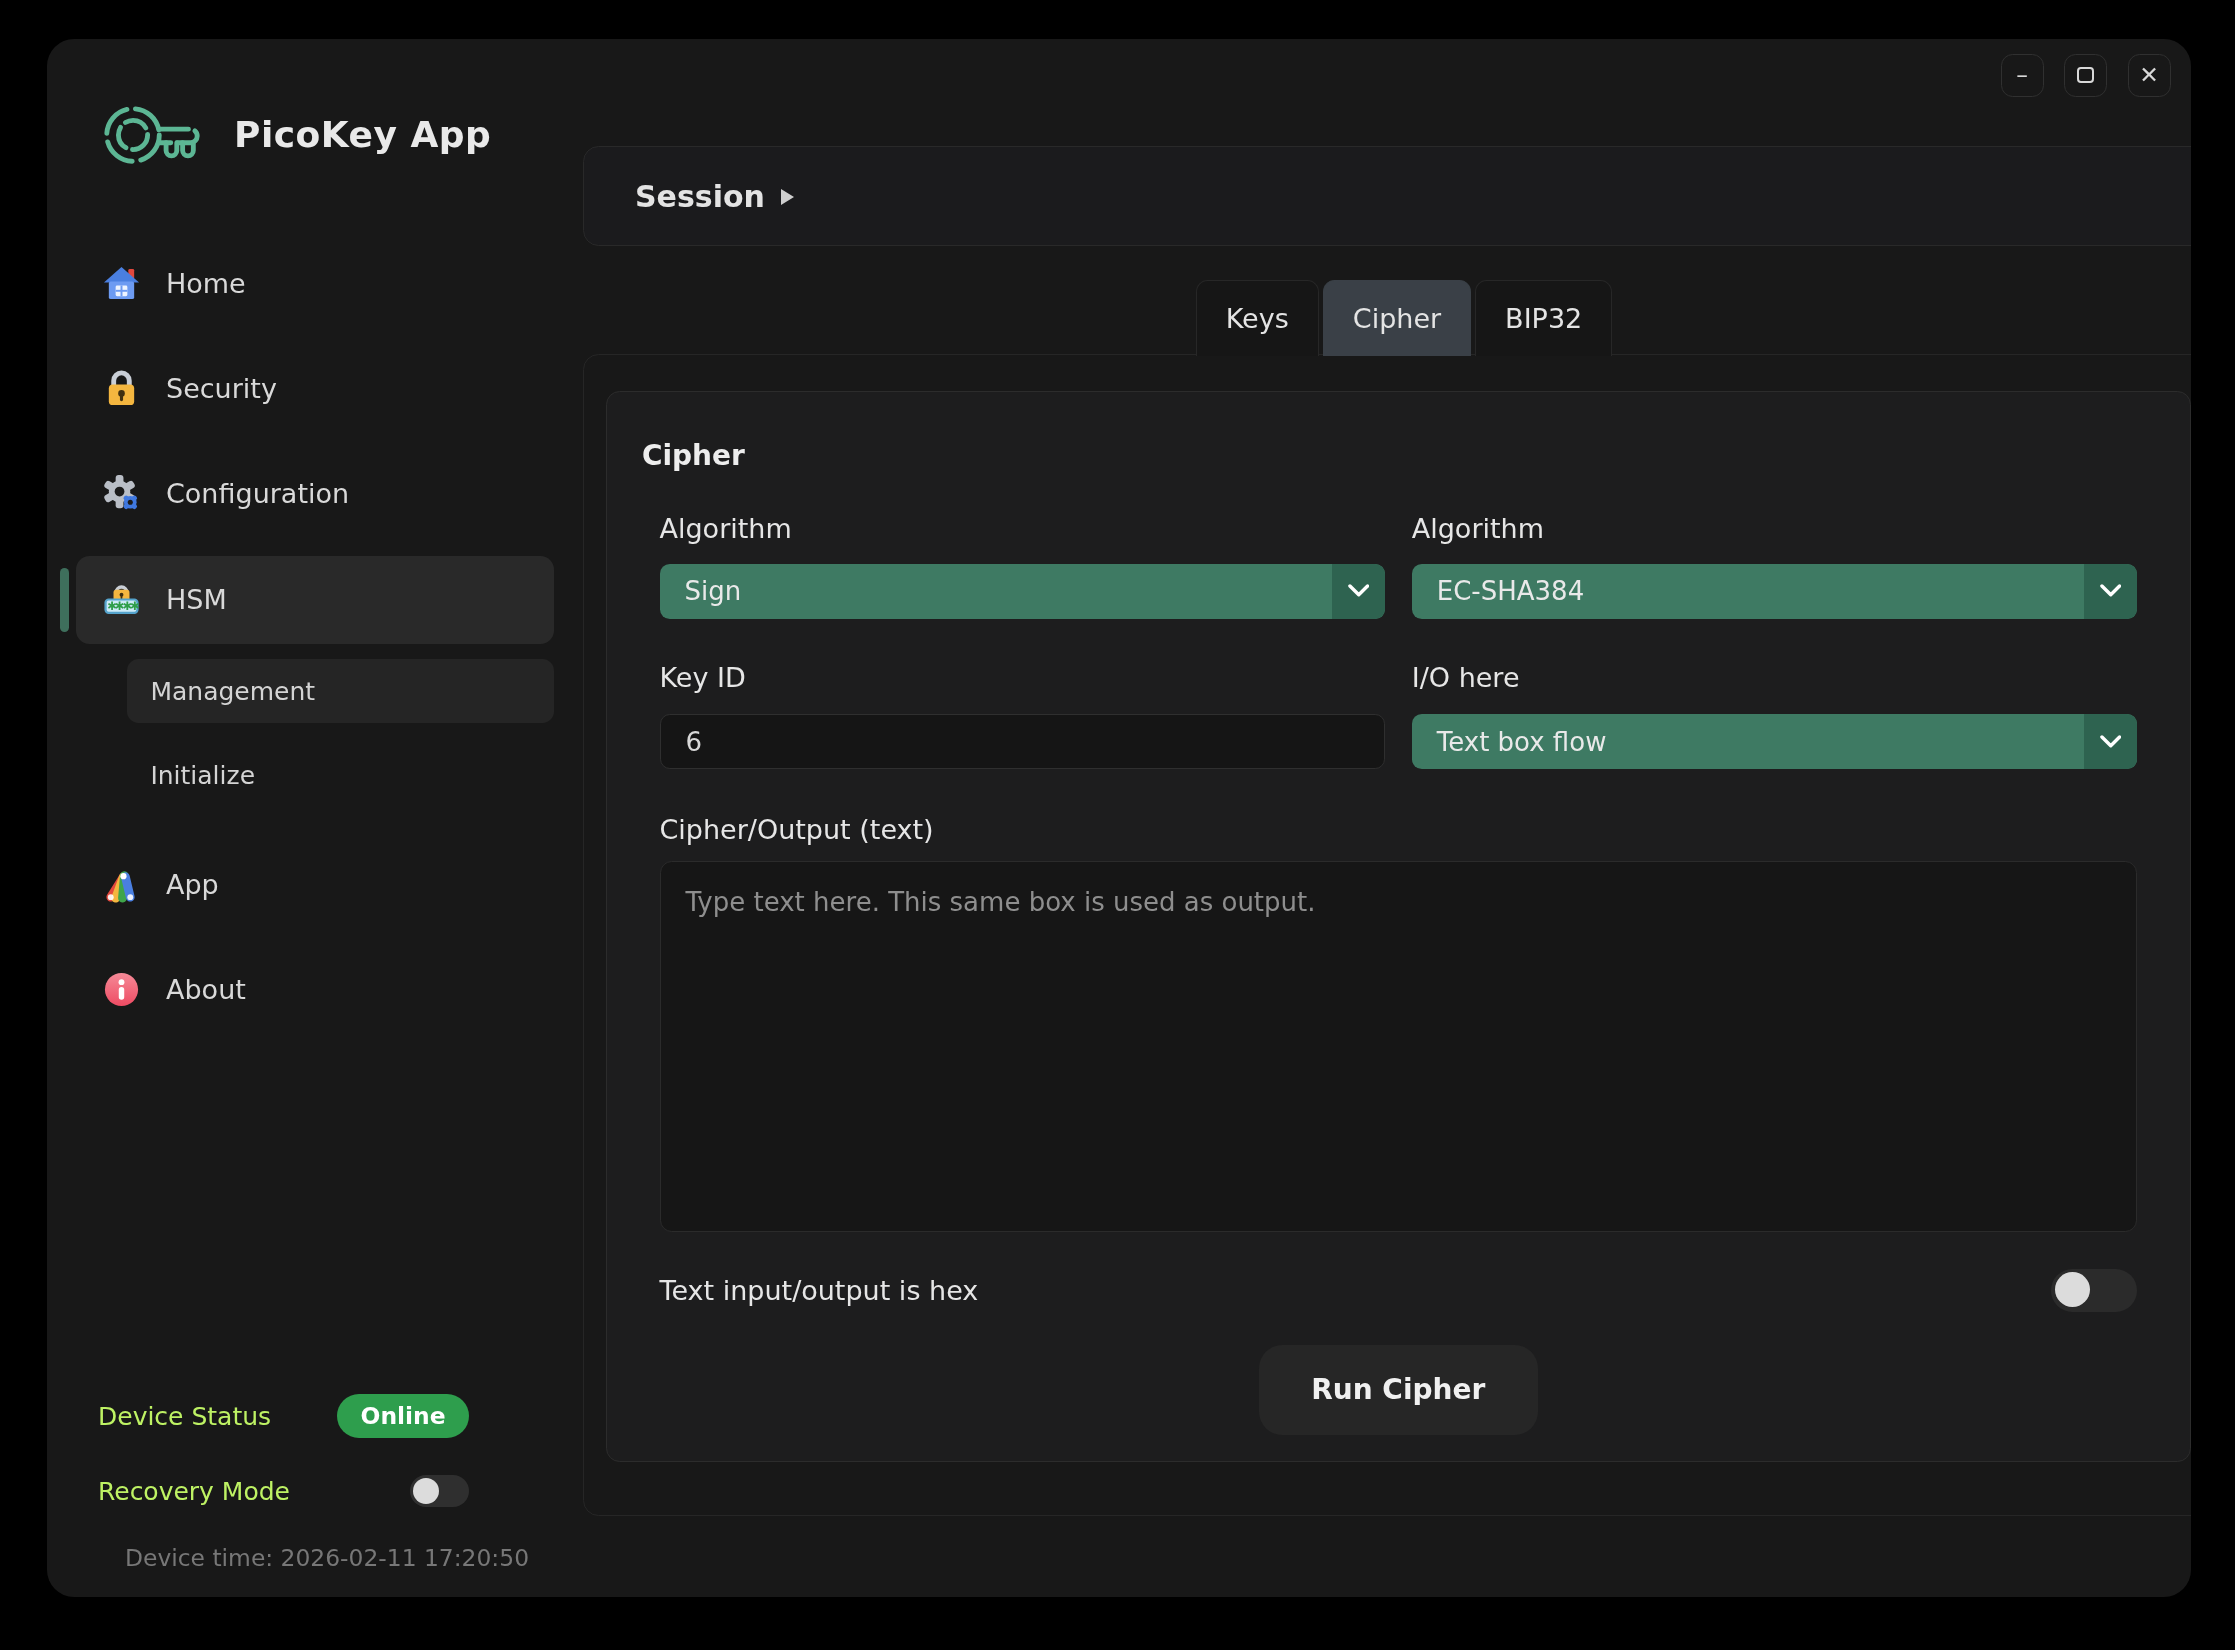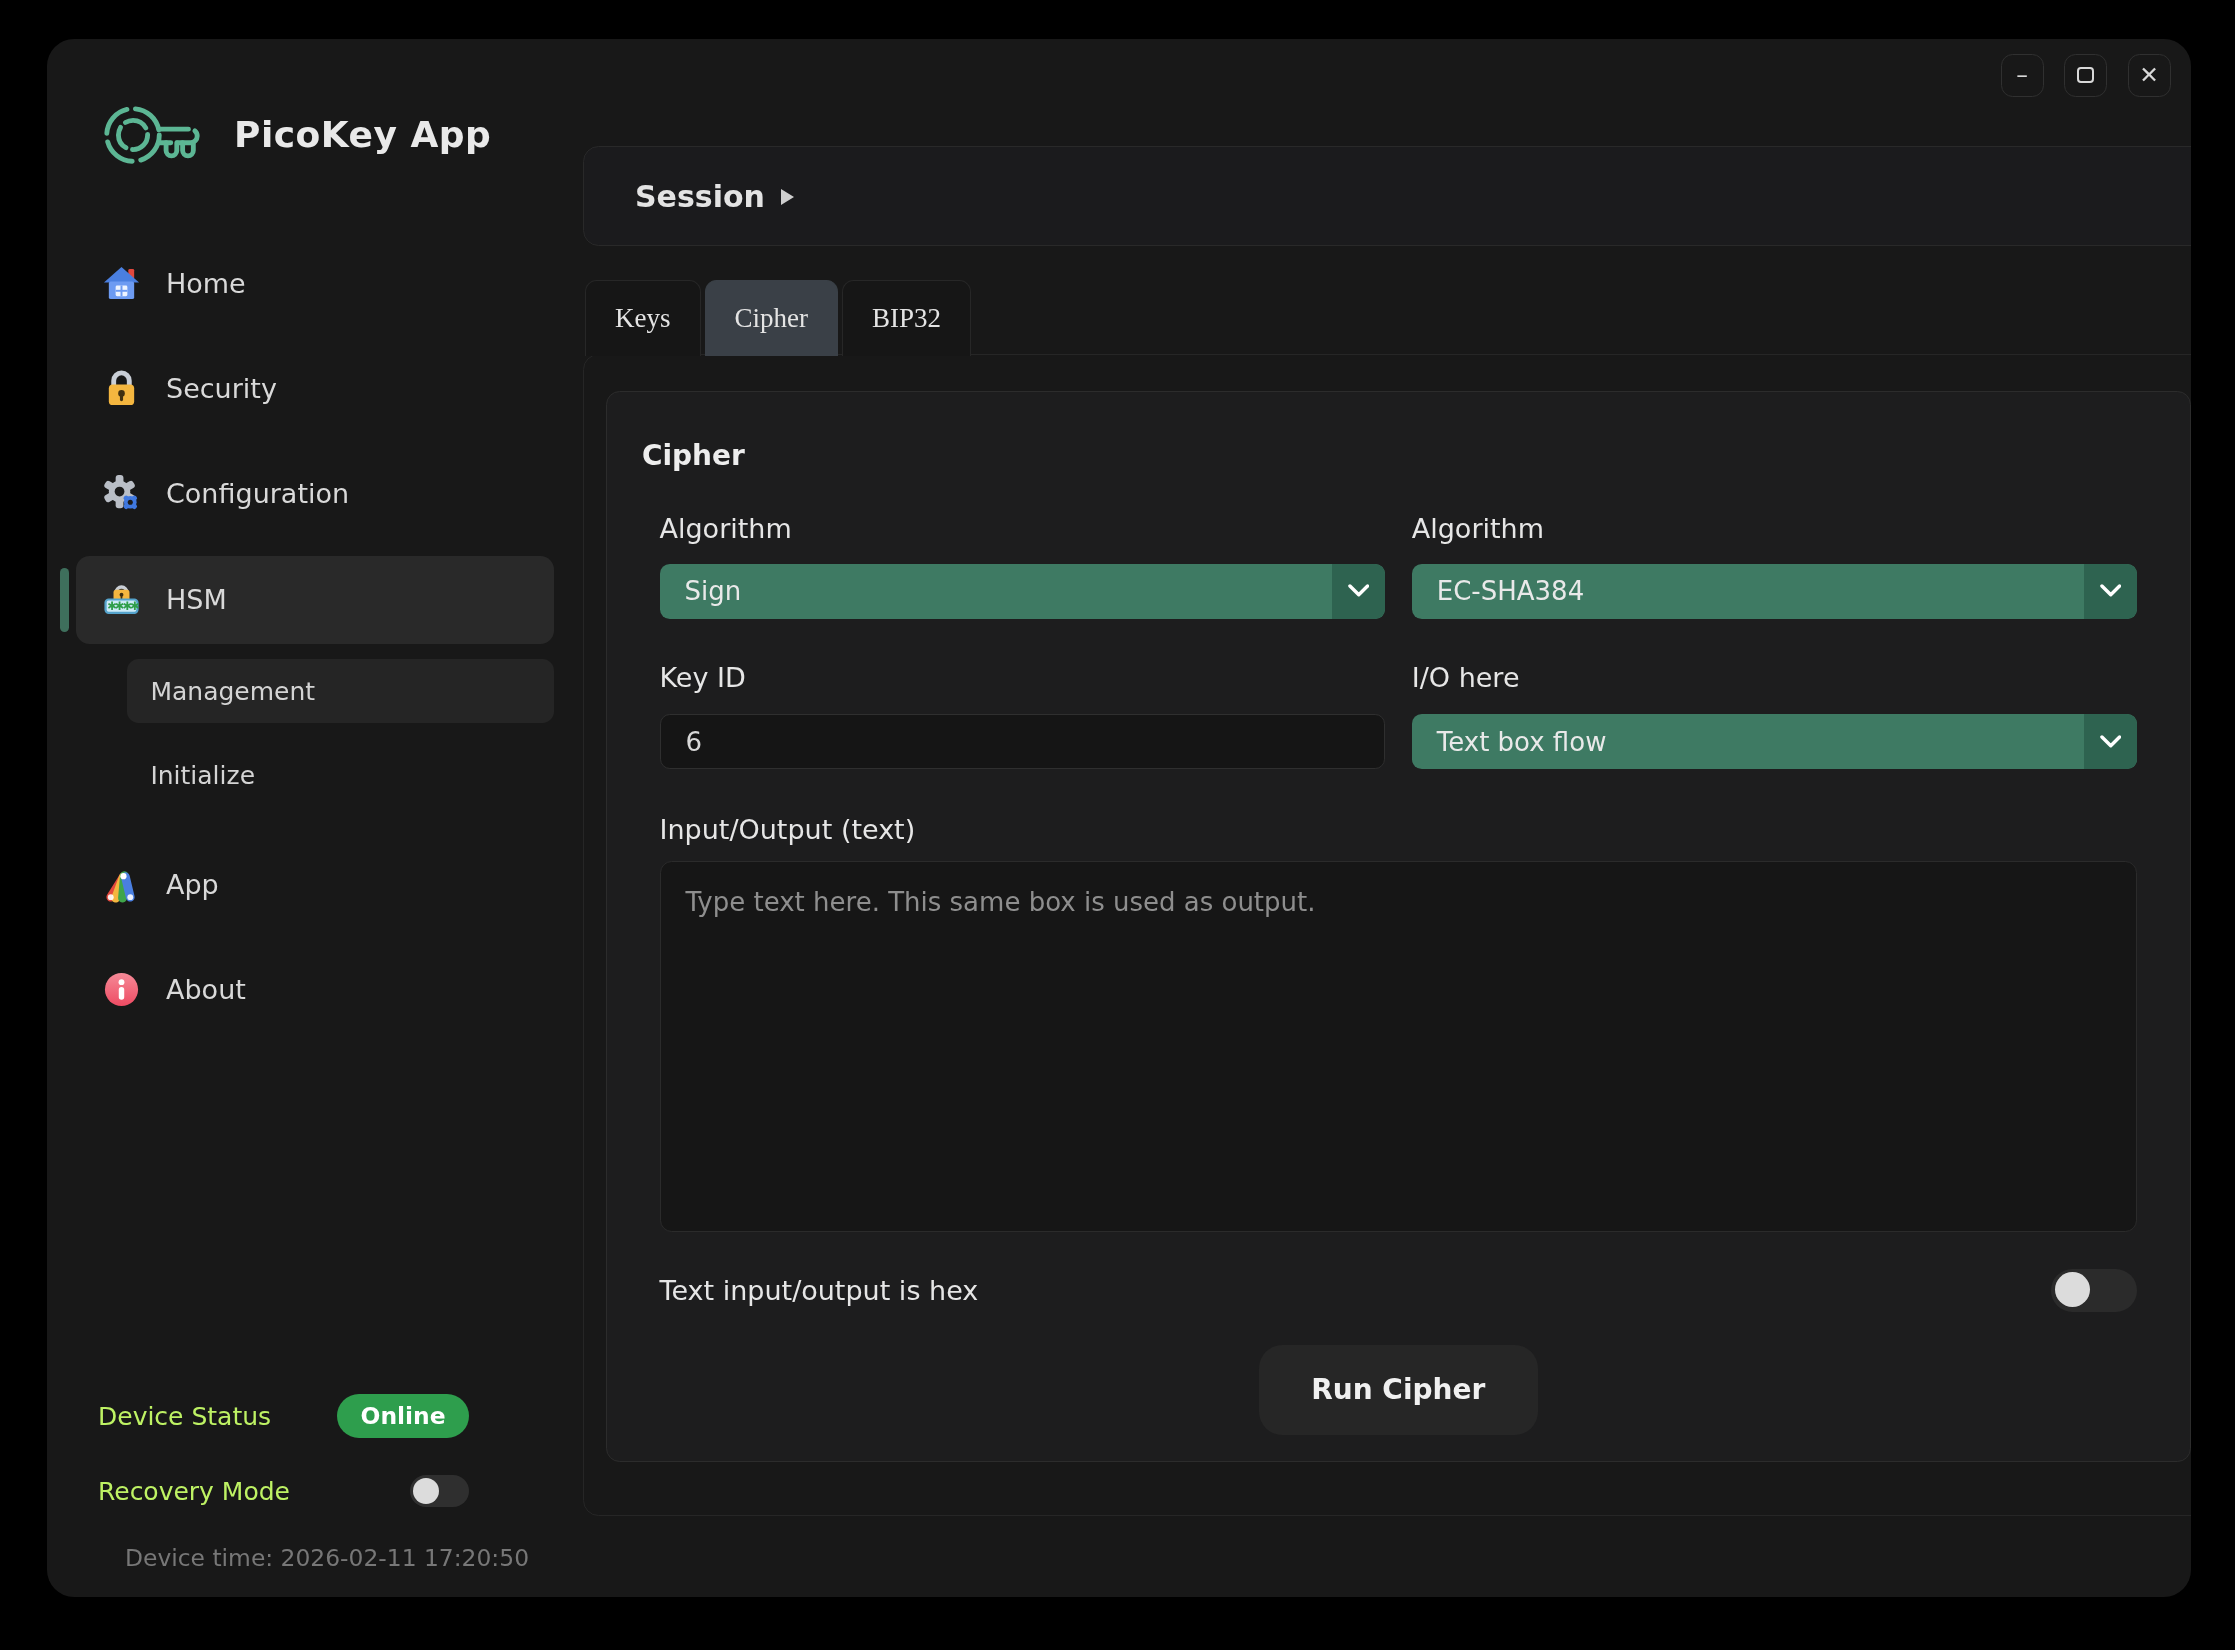--- a/index.html
+++ b/index.html
@@ -53,21 +53,21 @@
   .main { position:absolute; left:536px; top:0; width:1642px; height:100%; }
   .session-panel {
     margin-top:107px; height:100px; background:#1b1b1d; border:1px solid #292929;
     border-radius:15.6px; display:flex; align-items:center; padding-left:51px; cursor:pointer;
   }
   .session-title { font-size:30px; font-weight:bold; color:#e3e3e3; }
   .session-caret {
     width:0; height:0; margin-left:15.6px; margin-top:2.9px;
     border-left:13.7px solid #cfcfcf; border-top:8.8px solid transparent; border-bottom:8.8px solid transparent;
   }
-  .tabs { display:flex; margin-top:34px; position:relative; z-index:2; margin-bottom:-2px;font-family:Liberation Serif, serif; }
+  .tabs { display:flex; justify-content:center; margin-top:34px; position:relative; z-index:2; margin-bottom:-2px; }
   .tab {
     height:76px; display:flex; align-items:center; padding:0 29px;
     font-size:27px; color:#e4e4e4; cursor:pointer;
     background:#161616; border:1px solid #272727; border-bottom:none;
     border-radius:11.7px 11.7px 0 0; margin:0 2px;
   }
   .tab.active { background:#3a4047; border-color:#3a4047; }
   .tab-panel {
     border:1px solid #262626; border-radius:15.6px; height:1162px; background:#181818;
   }
@@ -327,21 +327,21 @@
           <div class="select">
             <span class="select-value">Text box flow</span>
             <span class="select-caret">
               <svg width="21.5" height="13.7" viewBox="0 0 22 14">
                   <polyline points="2,2 11,11 20,2" fill="none" stroke="#fff" stroke-width="3.5" stroke-linecap="round" stroke-linejoin="round"></polyline>
                 </svg>
             </span>
           </div>
         </div>
 
-        <div class="field-label io-label">Input/Output (text)</div>
+        <div class="field-label io-label">Cipher/Output (text)</div>
         <textarea class="textarea" placeholder="Type text here. This same box is used as output." style=""></textarea>
 
         <div class="hex-row">
           <span class="field-label">Text input/output is hex</span>
           <span class="toggle-lg">
               <span class="knob"></span>
             </span>
         </div>
 
         <div class="run-row">

